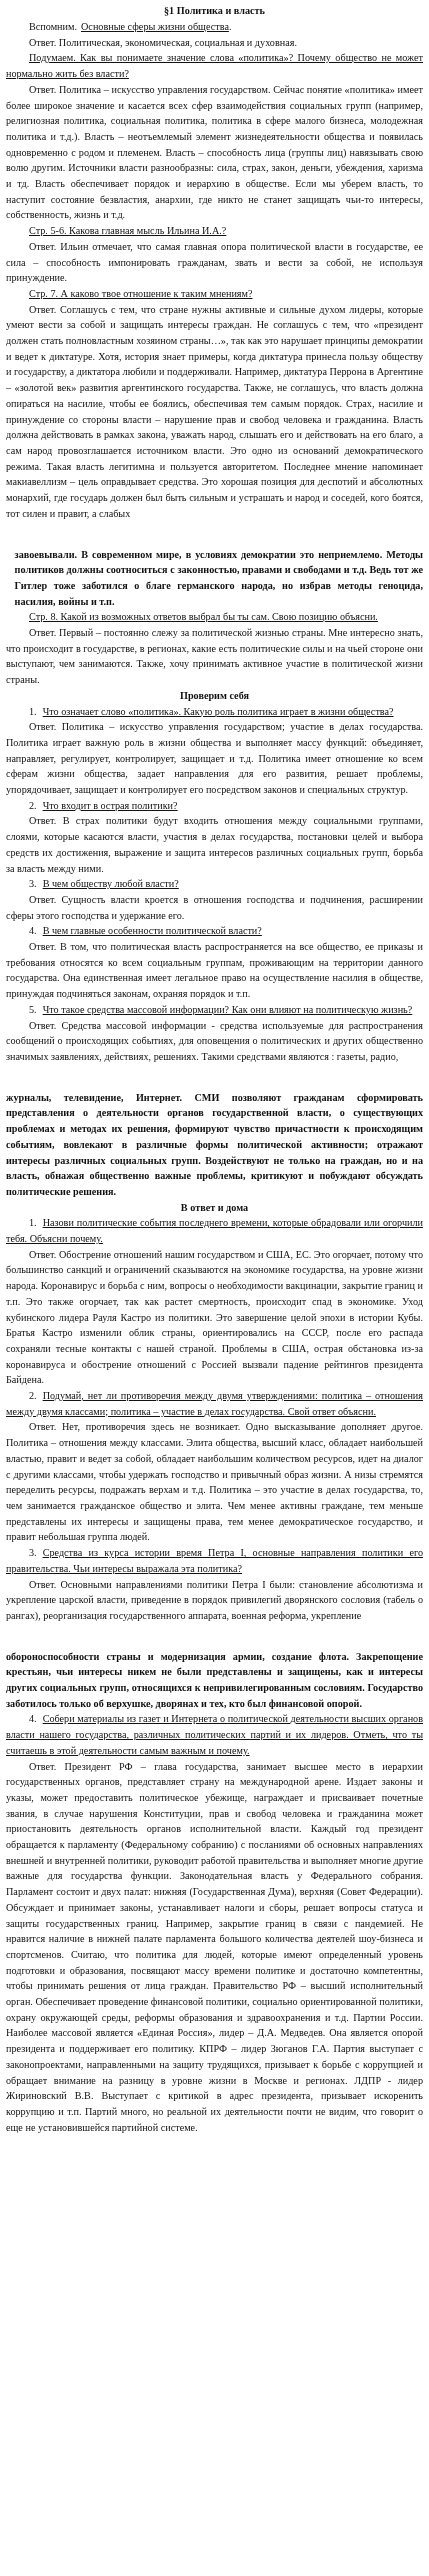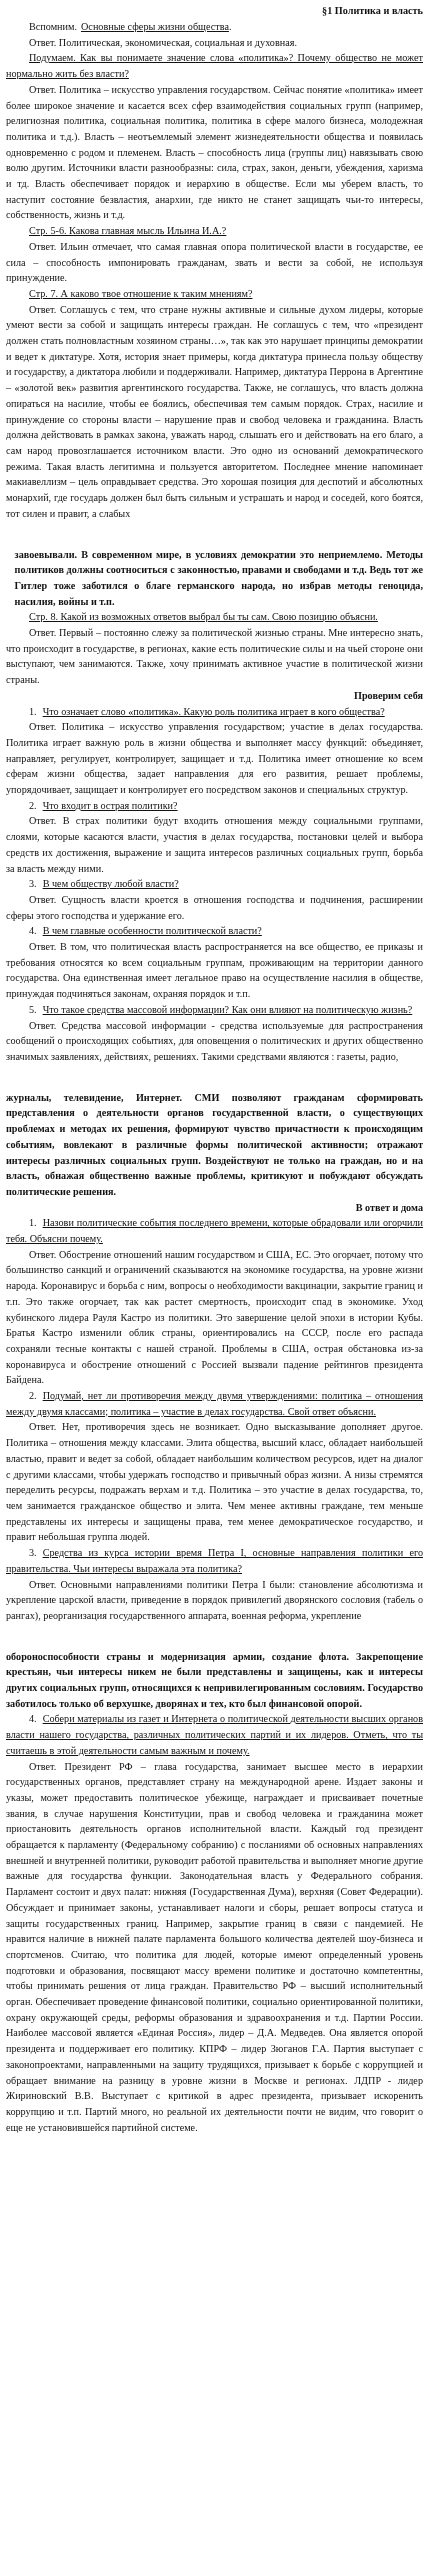--- a/index.html
+++ b/index.html
@@ -7,21 +7,21 @@
     width: 429px;
     color: #121212;
     font-family: "Liberation Serif", "DejaVu Serif", serif;
     font-size: 10.2px;
     line-height: 15.7px;
   }
   .doc { padding: 3.3px 6px 8px 6px; }
   .p { text-align: justify; text-indent: 23px; margin: 0; }
   .h { font-weight: normal; }
   .u { text-decoration: underline; }
-  .center { text-align: right; font-weight: bold; text-indent: 0; margin: 0; }
+  .center { text-align: center; font-weight: bold; text-indent: 0; margin: 0; }
   .cont { text-indent: 0; font-weight: bold; }
   .shift { padding-left: 8.6px; }
   .num { margin-right: 6px; }
   .pre { margin-right: 4px; }
   .pgap { height: 25px; }
 </style>
 </head>
 <body>
 
 <div class="doc">
@@ -42,21 +42,21 @@
 
   <div class="pgap"></div>
 
   <div class="p cont shift">завоевывали. В современном мире, в условиях демократии это неприемлемо. Методы политиков должны соотноситься с законностью, правами и свободами и т.д. Ведь тот же Гитлер тоже заботился о благе германского народа, но избрав методы геноцида, насилия, войны и т.п.</div>
 
   <div class="p h u">Стр. 8. Какой из возможных ответов выбрал бы ты сам. Свою позицию объясни.</div>
   <div class="p">Ответ. Первый – постоянно слежу за политической жизнью страны. Мне интересно знать, что происходит в государстве, в регионах, какие есть политические силы и на чьей стороне они выступают, чем занимаются. Также, хочу принимать активное участие в политической жизни страны.</div>
 
   <div class="center">Проверим себя</div>
 
-  <div class="p h"><span class="num">1.</span><span class="u">Что означает слово «политика». Какую роль политика играет в кого общества?</span></div>
+  <div class="p h"><span class="num">1.</span><span class="u">Что означает слово «политика». Какую роль политика играет в жизни общества?</span></div>
   <div class="p">Ответ. Политика – искусство управления государством; участие в делах государства. Политика играет важную роль в жизни общества и выполняет массу функций: объединяет, направляет, регулирует, контролирует, защищает и т.д. Политика имеет отношение ко всем сферам жизни общества, задает направления для его развития, решает проблемы, упорядочивает, защищает и контролирует его посредством законов и специальных структур.</div>
 
   <div class="p h"><span class="num">2.</span><span class="u">Что входит в острая политики?</span></div>
   <div class="p">Ответ. В страх политики будут входить отношения между социальными группами, слоями, которые касаются власти, участия в делах государства, постановки целей и выбора средств их достижения, выражение и защита интересов различных социальных групп, борьба за власть между ними.</div>
 
   <div class="p h"><span class="num">3.</span><span class="u">В чем обществу любой власти?</span></div>
   <div class="p">Ответ. Сущность власти кроется в отношения господства и подчинения, расширении сферы этого господства и удержание его.</div>
 
   <div class="p h"><span class="num">4.</span><span class="u">В чем главные особенности политической власти?</span></div>
   <div class="p">Ответ. В том, что политическая власть распространяется на все общество, ее приказы и требования относятся ко всем социальным группам, проживающим на территории данного государства. Она единственная имеет легальное право на осуществление насилия в обществе, принуждая подчиняться законам, охраняя порядок и т.п.</div>

